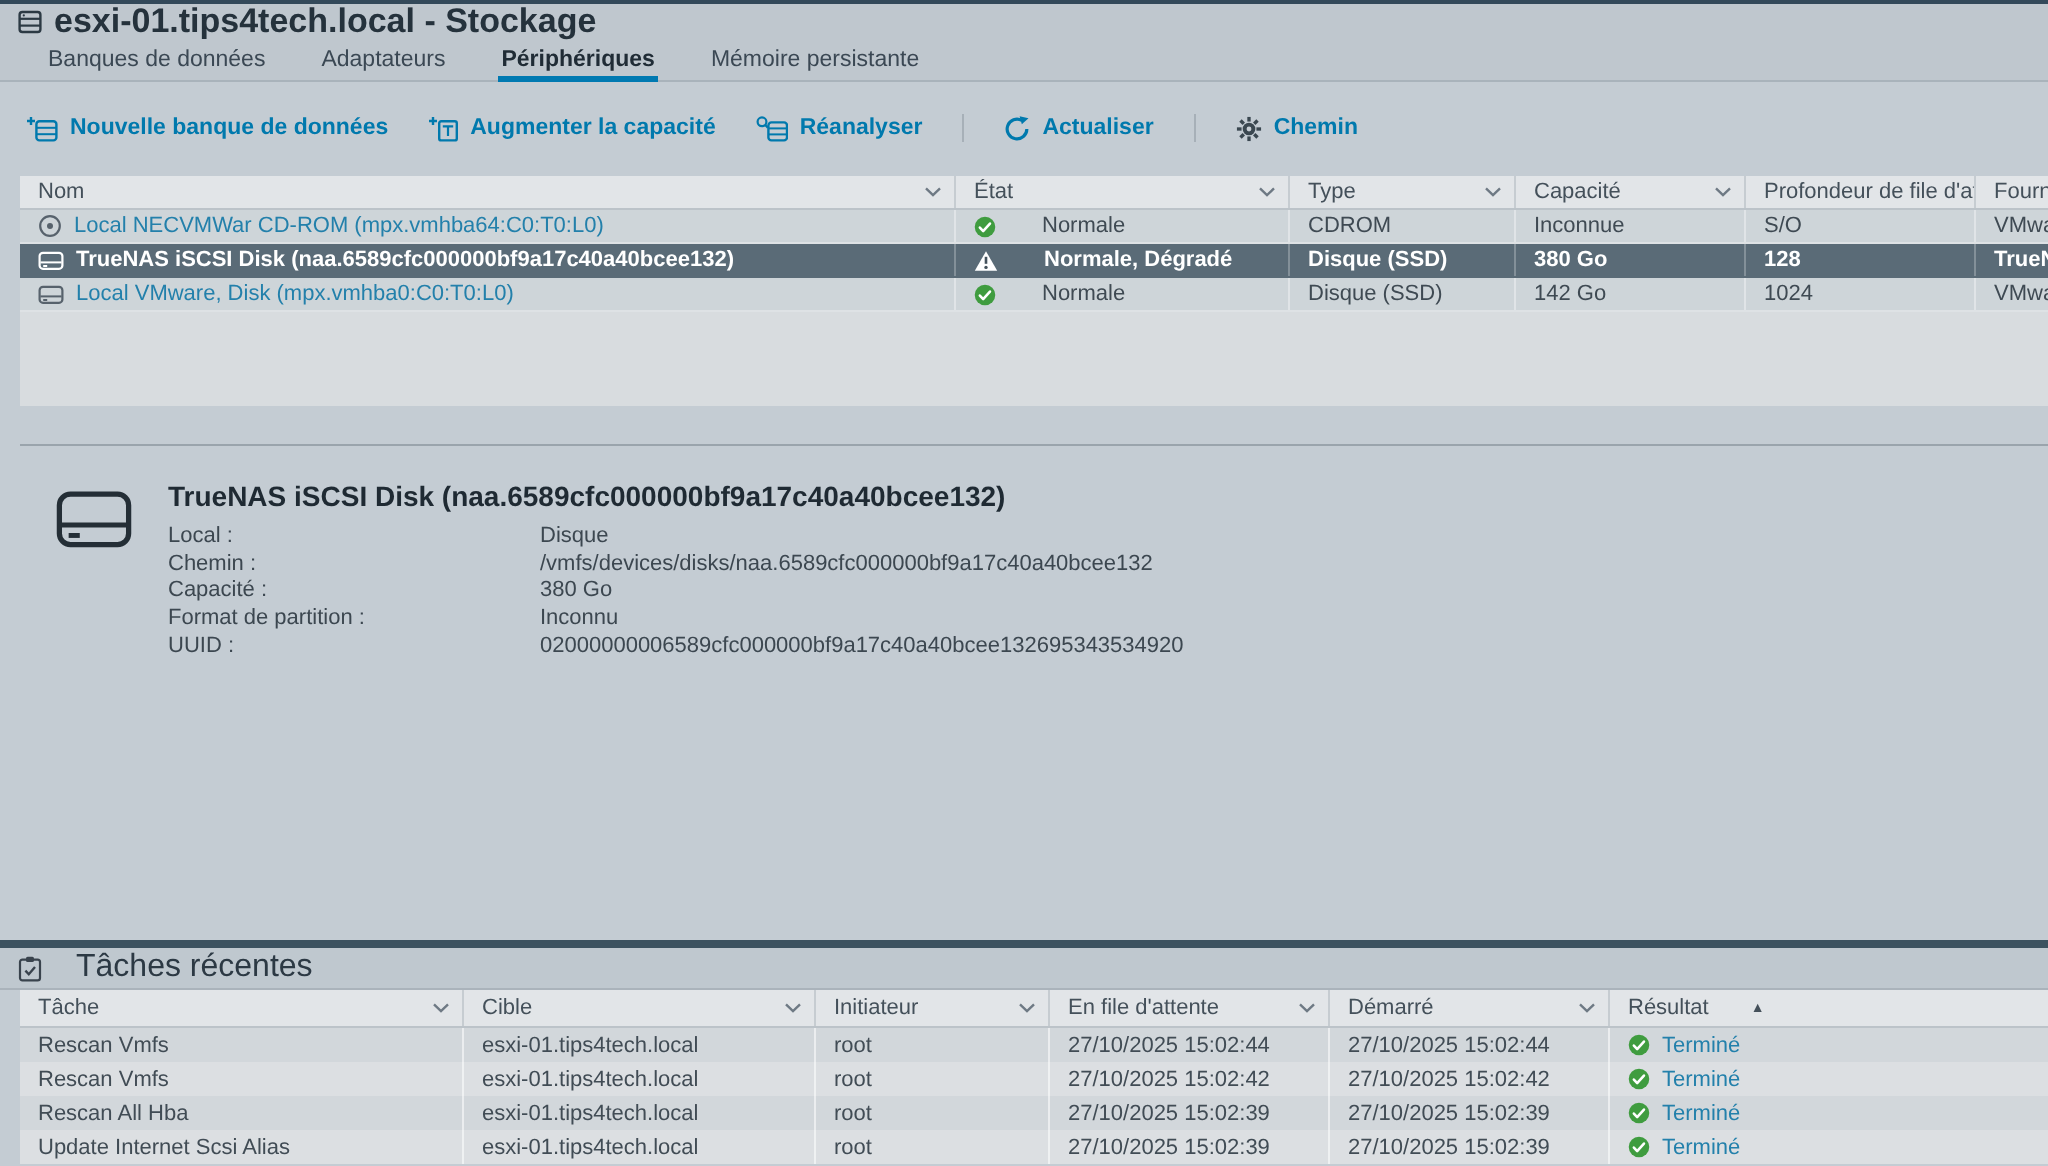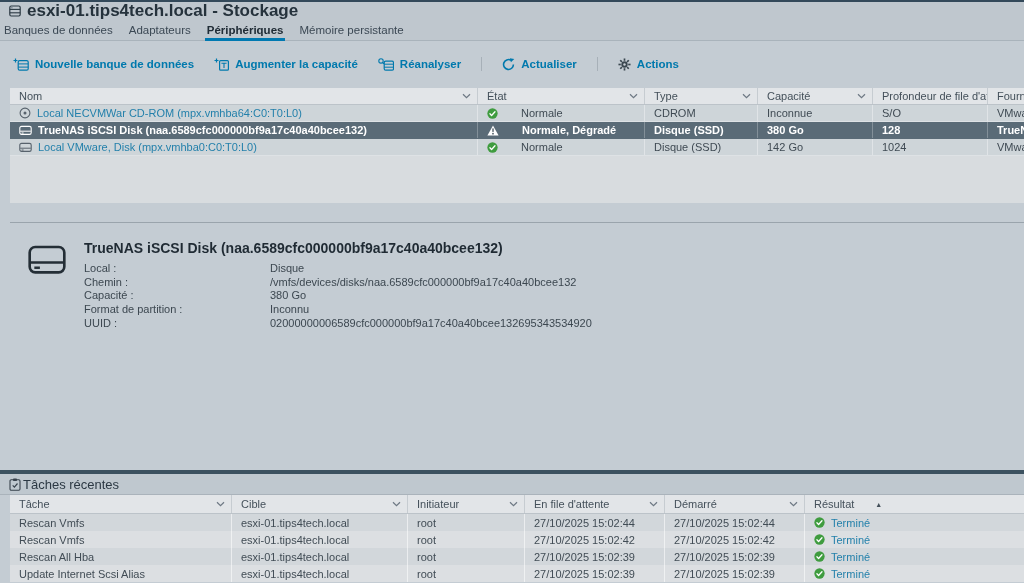--- a/index.html
+++ b/index.html
@@ -11,21 +11,21 @@
     color:#414c55;
   }
   .topline { position:absolute; top:0; left:0; right:0; height:2px; background:#33495a; }
   .titlebar {
     position:absolute; top:2px; left:0; right:0; height:18px;
     background:#bfc7ce; display:flex; align-items:center; gap:6px;
     padding-left:9px; font-size:17px; font-weight:600; color:#25323c;
   }
   .tabs {
     position:absolute; top:20px; left:0; right:0; height:21px;
-    background:#bfc7ce; display:flex; gap:16px; padding-left:4px;
+    background:#bfc7ce; display:flex; gap:28px; padding-left:24px;
     font-size:11.5px; color:#3b4854; border-bottom:1px solid #a9b3bb;
   }
   .tab { display:flex; align-items:center; height:100%; position:relative; cursor:pointer; white-space:nowrap; }
   .tab.active { font-weight:700; color:#202c36; }
   .tab.active::after { content:""; position:absolute; left:-2px; right:-2px; bottom:-1px; height:3px; background:#0079b1; }
 
   .toolbar {
     position:absolute; top:55px; left:13px; height:18px;
     display:flex; align-items:center; font-size:11.5px; font-weight:700; color:#0079ad;
   }
@@ -64,22 +64,22 @@
   .details .big-icon { position:absolute; left:26px; top:3px; }
   .details h2 { position:absolute; left:84px; top:0; font-size:14px; font-weight:700; color:#1f2a33; }
   .fields { position:absolute; left:84px; top:22px; }
   .frow { display:flex; height:13.7px; line-height:13.7px; }
   .flabel { width:186px; }
 
   
   .tasks { position:absolute; top:470px; left:0; right:0; bottom:0; }
   .grip { height:4px; background:#3c5260; cursor:row-resize; }
   .tasks-title {
-    height:21px; background:#bfc8cf; display:flex; align-items:center; gap:2px;
-    padding-left:9px; font-size:13px; color:#2c3944; border-bottom:1px solid #aab3bb;
+    height:21px; background:#bfc8cf; display:flex; align-items:center; gap:17px;
+    padding-left:9px; font-size:16px; color:#2c3944; border-bottom:1px solid #aab3bb;
   }
   .tasks-table { margin-left:10px; }
   .tasks .thead { height:19px; background:#e2e5e8; }
   .trow { display:flex; height:17px; font-size:11px; color:#414c55; cursor:pointer;justify-content:center; }
   .trow .dcell { border-right:1px solid rgba(255,255,255,0.55); }
   .trow .dcell:last-child { border-right:none; }
   .trow.alt-a { background:#d2d7db; }
   .trow.alt-b { background:#dcdfe2; }
   .t-task   { width:222px; }
   .t-target { width:176px; }
@@ -166,21 +166,21 @@
           <line x1="0.5" y1="7" x2="3" y2="7"></line>
           <line x1="11" y1="7" x2="13.5" y2="7"></line>
           <line x1="2.4" y1="2.4" x2="4.2" y2="4.2"></line>
           <line x1="9.8" y1="9.8" x2="11.6" y2="11.6"></line>
           <line x1="2.4" y1="11.6" x2="4.2" y2="9.8"></line>
           <line x1="9.8" y1="4.2" x2="11.6" y2="2.4"></line>
         </g>
         <circle cx="7" cy="7" r="3.4" fill="#3a4750"></circle>
         <circle cx="7" cy="7" r="1.3" fill="#c7ced4"></circle>
       </svg>
-    <span>Actions</span>
+    <span>Chemin</span>
   </div>
 </div>
 
 <section class="devices">
   <div class="dev-inner">
     <div class="thead">
       <div class="th c-name">
         <span>Nom</span>
         <svg width="9" height="6" viewBox="0 0 9 6">
             <polyline points="1,1.2 4.5,4.6 8,1.2" fill="none" stroke="#6e7984" stroke-width="1.2"></polyline>

